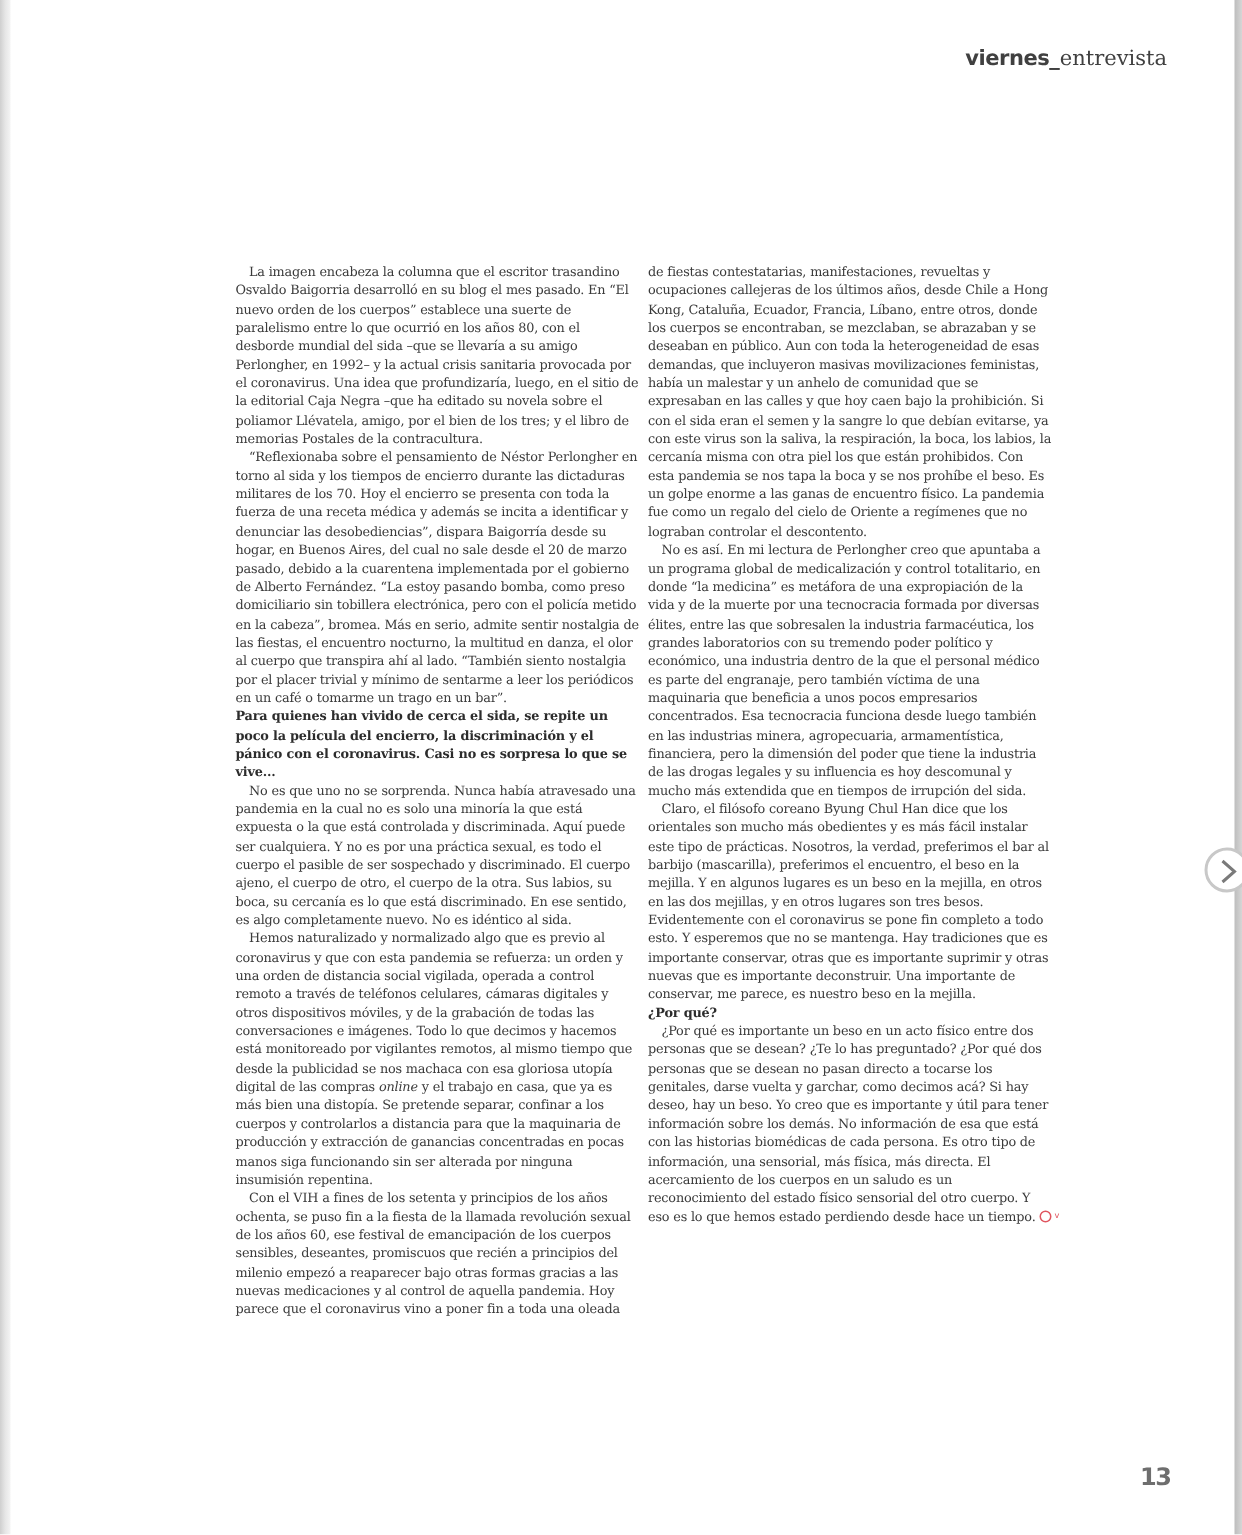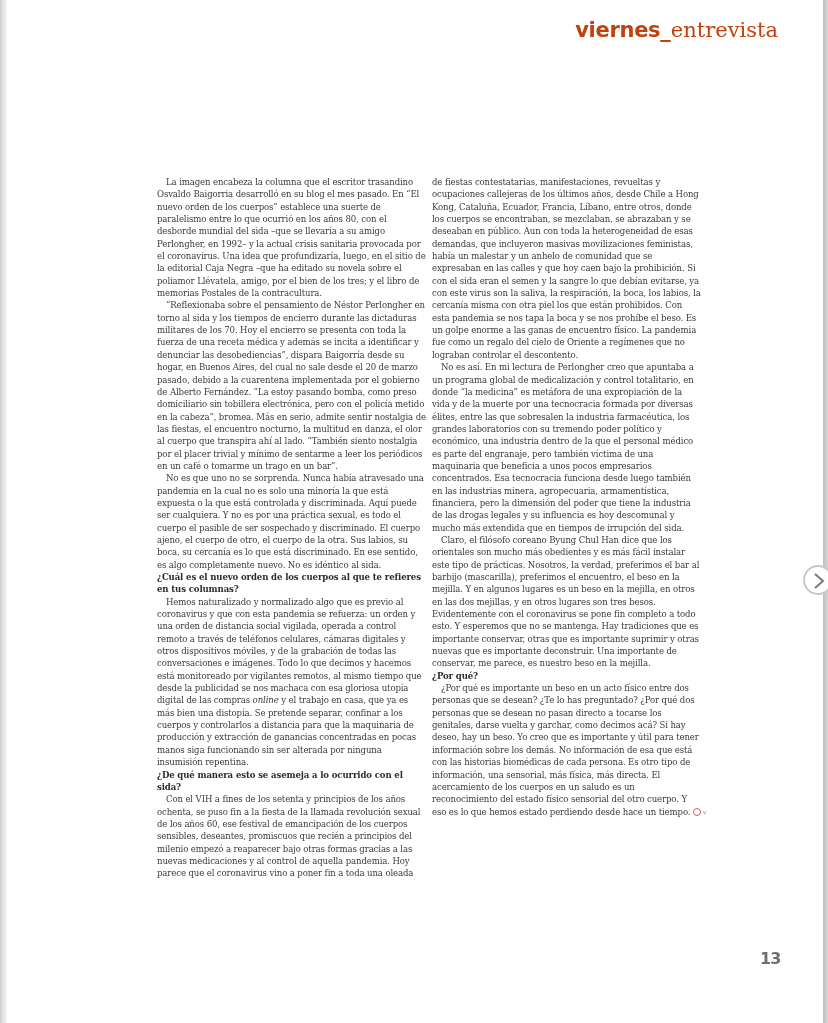--- a/index.html
+++ b/index.html
@@ -2,58 +2,57 @@
 <html><head>
 <meta charset="utf-8">
 <style>
   html, body { margin:0; padding:0; }
   body { width:828px; height:1023px; background:#ffffff; position:relative; overflow:hidden;
          font-family:"DejaVu Serif", serif; color:#3a3a3a; }
   .left-edge { position:absolute; left:0; top:0; width:7px; height:1023px;
                background:linear-gradient(to right,#cfcfcf,#e6e6e6,#f4f4f4); }
   .right-edge { position:absolute; left:823px; top:0; width:5px; height:1023px;
                 background:linear-gradient(to right,#bdbdbd,#d6d6d6); }
-  .header { position:absolute; right:50px; top:18px; font-size:21px; color:#c2410c; }
+  .header { position:absolute; right:50px; top:31px; font-size:14px; color:#404040; }
   .header .sec { font-family:"DejaVu Sans", sans-serif; font-weight:bold; letter-spacing:-0.3px; }
   .header .us { font-family:"DejaVu Sans", sans-serif; font-weight:bold; }
   .header .sub { font-family:"DejaVu Serif", serif; }
   .col { position:absolute; top:176px; width:270px; font-size:8.55px; line-height:12.35px;
          text-align:left; letter-spacing:-0.12px; }
   .col.left { left:157px; }
   .col.right { left:432px; }
   .col p { margin:0; }
   .col p.indent { text-indent:9px; }
   .col p.q { font-weight:bold; color:#2c2c2c; }
   .end-mark { display:inline-block; width:8px; height:8px; border-radius:50%;
               border:1.2px solid #e0555f; color:#e0555f; font-size:5.5px; line-height:7px;
               text-align:center; vertical-align:middle; box-sizing:border-box;
               font-family:"DejaVu Sans", sans-serif; }
-  .page-num { position:absolute; left:760px; top:949px; font-family:"DejaVu Sans", sans-serif;
+  .page-num { position:absolute; left:760px; top:975px; font-family:"DejaVu Sans", sans-serif;
               font-weight:bold; font-size:16px; color:#6e6e6e; letter-spacing:-1px; }
   .next-btn { position:absolute; left:803px; top:565px; width:30px; height:30px; border-radius:50%;
               background:#ffffff; border:2px solid #c8c8c8; box-sizing:border-box; cursor:pointer; }
   .next-btn svg { position:absolute; left:8px; top:6px; }
 </style>
 </head>
 <body>
 
 <div class="left-edge"></div>
 <div class="right-edge"></div>
 
 <div class="header">
   <span class="sec">viernes</span><span class="us">_</span><span class="sub">entrevista</span>
 </div>
 
 <div class="col left">
   <p class="indent">La imagen encabeza la columna que el escritor trasandino Osvaldo Baigorria desarrolló en su blog el mes pasado. En “El nuevo orden de los cuerpos” establece una suerte de paralelismo entre lo que ocurrió en los años 80, con el desborde mundial del sida –que se llevaría a su amigo Perlongher, en 1992– y la actual crisis sanitaria provocada por el coronavirus. Una idea que profundizaría, luego, en el sitio de la editorial Caja Negra –que ha editado su novela sobre el poliamor Llévatela, amigo, por el bien de los tres; y el libro de memorias Postales de la contracultura.</p>
   <p class="indent">“Reflexionaba sobre el pensamiento de Néstor Perlongher en torno al sida y los tiempos de encierro durante las dictaduras militares de los 70. Hoy el encierro se presenta con toda la fuerza de una receta médica y además se incita a identificar y denunciar las desobediencias”, dispara Baigorría desde su hogar, en Buenos Aires, del cual no sale desde el 20 de marzo pasado, debido a la cuarentena implementada por el gobierno de Alberto Fernández. “La estoy pasando bomba, como preso domiciliario sin tobillera electrónica, pero con el policía metido en la cabeza”, bromea. Más en serio, admite sentir nostalgia de las fiestas, el encuentro nocturno, la multitud en danza, el olor al cuerpo que transpira ahí al lado. “También siento nostalgia por el placer trivial y mínimo de sentarme a leer los periódicos en un café o tomarme un trago en un bar”.</p>
+  <p class="q">Para quienes han vivido de cerca el sida, se repite un poco la película del encierro, la discriminación y el pánico con el coronavirus. Casi no es sorpresa lo que se vive...</p>
   <p class="indent">No es que uno no se sorprenda. Nunca había atravesado una pandemia en la cual no es solo una minoría la que está expuesta o la que está controlada y discriminada. Aquí puede ser cualquiera. Y no es por una práctica sexual, es todo el cuerpo el pasible de ser sospechado y discriminado. El cuerpo ajeno, el cuerpo de otro, el cuerpo de la otra. Sus labios, su boca, su cercanía es lo que está discriminado. En ese sentido, es algo completamente nuevo. No es idéntico al sida.</p>
-  <p class="q">¿Cuál es el nuevo orden de los cuerpos al que te refieres en tus columnas?</p>
   <p class="indent"><span>Hemos naturalizado y normalizado algo que es previo al coronavirus y que con esta pandemia se refuerza: un orden y una orden de distancia social vigilada, operada a control remoto a través de teléfonos celulares, cámaras digitales y otros dispositivos móviles, y de la grabación de todas las conversaciones e imágenes. Todo lo que decimos y hacemos está monitoreado por vigilantes remotos, al mismo tiempo que desde la publicidad se nos machaca con esa gloriosa utopía digital de las compras </span><em>online</em><span> y el trabajo en casa, que ya es más bien una distopía. Se pretende separar, confinar a los cuerpos y controlarlos a distancia para que la maquinaria de producción y extracción de ganancias concentradas en pocas manos siga funcionando sin ser alterada por ninguna insumisión repentina.</span></p>
-  <p class="q">¿De qué manera esto se asemeja a lo ocurrido con el sida?</p>
   <p class="indent">Con el VIH a fines de los setenta y principios de los años ochenta, se puso fin a la fiesta de la llamada revolución sexual de los años 60, ese festival de emancipación de los cuerpos sensibles, deseantes, promiscuos que recién a principios del milenio empezó a reaparecer bajo otras formas gracias a las nuevas medicaciones y al control de aquella pandemia. Hoy parece que el coronavirus vino a poner fin a toda una oleada</p>
 </div>
 
 <div class="col right">
   <p>de fiestas contestatarias, manifestaciones, revueltas y ocupaciones callejeras de los últimos años, desde Chile a Hong Kong, Cataluña, Ecuador, Francia, Líbano, entre otros, donde los cuerpos se encontraban, se mezclaban, se abrazaban y se deseaban en público. Aun con toda la heterogeneidad de esas demandas, que incluyeron masivas movilizaciones feministas, había un malestar y un anhelo de comunidad que se expresaban en las calles y que hoy caen bajo la prohibición. Si con el sida eran el semen y la sangre lo que debían evitarse, ya con este virus son la saliva, la respiración, la boca, los labios, la cercanía misma con otra piel los que están prohibidos. Con esta pandemia se nos tapa la boca y se nos prohíbe el beso. Es un golpe enorme a las ganas de encuentro físico. La pandemia fue como un regalo del cielo de Oriente a regímenes que no lograban controlar el descontento.</p>
   <p class="indent">No es así. En mi lectura de Perlongher creo que apuntaba a un programa global de medicalización y control totalitario, en donde “la medicina” es metáfora de una expropiación de la vida y de la muerte por una tecnocracia formada por diversas élites, entre las que sobresalen la industria farmacéutica, los grandes laboratorios con su tremendo poder político y económico, una industria dentro de la que el personal médico es parte del engranaje, pero también víctima de una maquinaria que beneficia a unos pocos empresarios concentrados. Esa tecnocracia funciona desde luego también en las industrias minera, agropecuaria, armamentística, financiera, pero la dimensión del poder que tiene la industria de las drogas legales y su influencia es hoy descomunal y mucho más extendida que en tiempos de irrupción del sida.</p>
   <p class="indent">Claro, el filósofo coreano Byung Chul Han dice que los orientales son mucho más obedientes y es más fácil instalar este tipo de prácticas. Nosotros, la verdad, preferimos el bar al barbijo (mascarilla), preferimos el encuentro, el beso en la mejilla. Y en algunos lugares es un beso en la mejilla, en otros en las dos mejillas, y en otros lugares son tres besos. Evidentemente con el coronavirus se pone fin completo a todo esto. Y esperemos que no se mantenga. Hay tradiciones que es importante conservar, otras que es importante suprimir y otras nuevas que es importante deconstruir. Una importante de conservar, me parece, es nuestro beso en la mejilla.</p>
   <p class="q">¿Por qué?</p>
   <p class="indent"><span>¿Por qué es importante un beso en un acto físico entre dos personas que se desean? ¿Te lo has preguntado? ¿Por qué dos personas que se desean no pasan directo a tocarse los genitales, darse vuelta y garchar, como decimos acá? Si hay deseo, hay un beso. Yo creo que es importante y útil para tener información sobre los demás. No información de esa que está con las historias biomédicas de cada persona. Es otro tipo de información, una sensorial, más física, más directa. El acercamiento de los cuerpos en un saludo es un reconocimiento del estado físico sensorial del otro cuerpo. Y eso es lo que hemos estado perdiendo desde hace un tiempo.</span> <span class="end-mark">v</span></p>
 </div>

